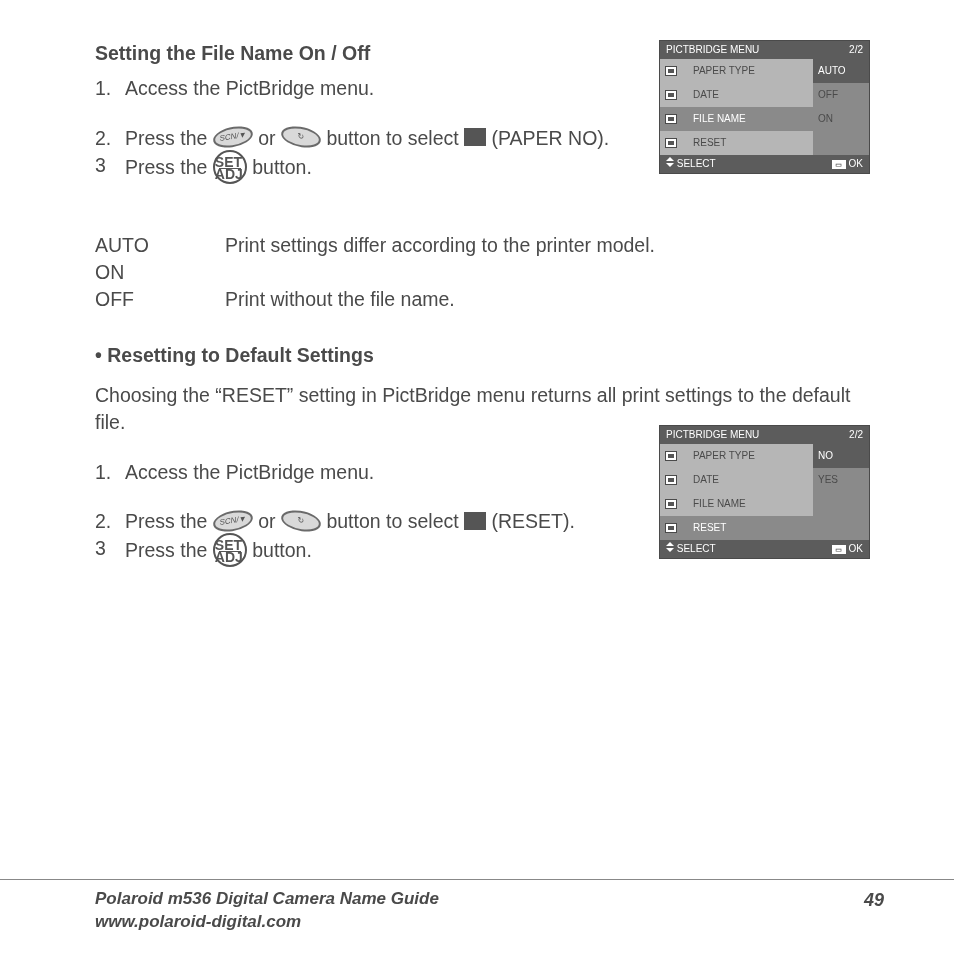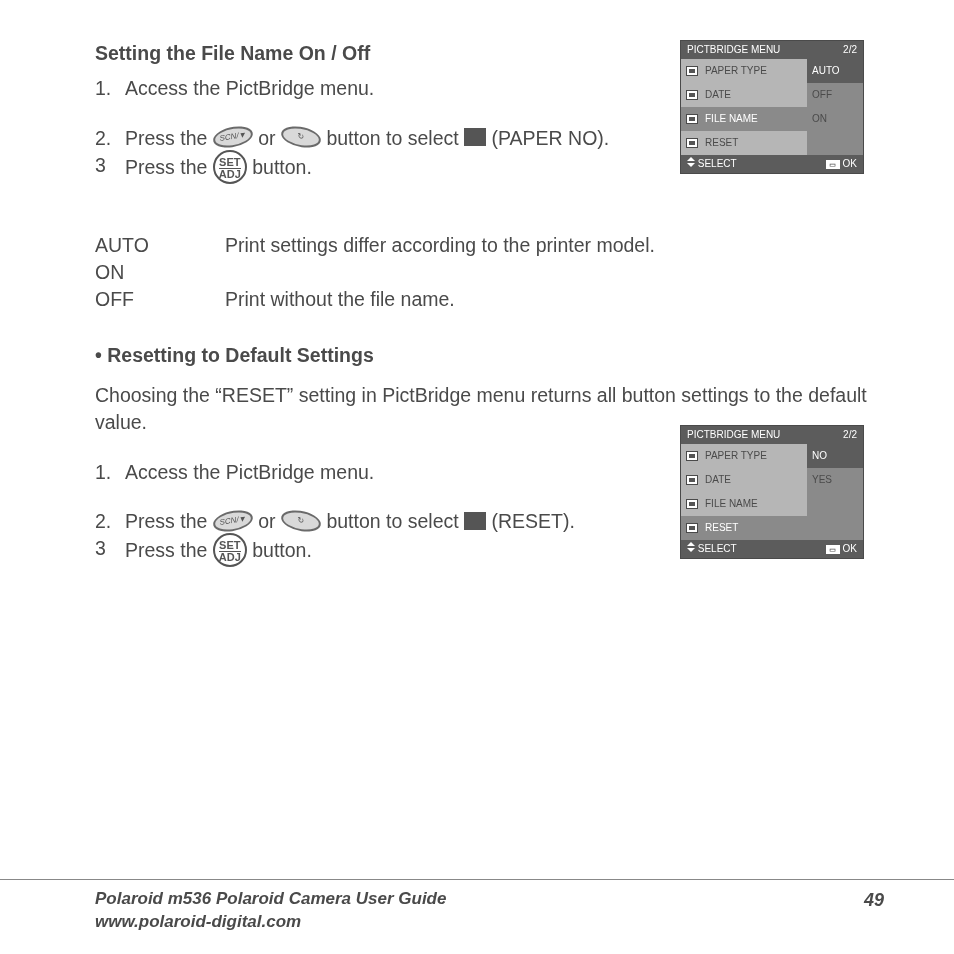--- a/index.html
+++ b/index.html
@@ -34,22 +34,21 @@
     overflow:hidden;
   }
   .oval-btn.r { transform: rotate(8deg) skewX(12deg); }
   .set-adj {
     display: inline-block;
     width: 34px; height: 34px;
     border: 2.5px solid #555;
     border-radius: 50%;
     vertical-align: middle;
     position: relative; top: -2px;
-    font-size: 11px; line-height: 9px;
-    text-align: center;
+    font-size: 14px; line-height: 9px;
     padding-top: 6px;
     font-weight: bold;
     color:#555;
   }
   .set-adj .divider { border-top: 1.5px solid #555; width: 22px; margin: 1px auto; }
   .mini-icon {
     display: inline-block;
     width: 22px; height: 18px;
     background: #555;
     vertical-align: middle;
@@ -60,22 +59,22 @@
   }
 
   
   .defs { margin-top: 46px; margin-bottom: 6px; }
   .def-row { display: flex; }
   .def-term { width: 130px; flex-shrink: 0; }
 
   
   .lcd {
     position: absolute;
-    right: 90px;
-    width: 184px;
+    right: 84px;
+    width: 211px;
     border: 1.5px solid #4a4a4a;
     background: #b6b6b6;
     font-size: 9.5px;
     color: #fff;
   }
   .lcd.lcd1 { top: 40px; }
   .lcd.lcd2 { top: 425px; }
   .lcd-hdr {
     background: #5c5c5c;
     display: flex;
@@ -91,21 +90,21 @@
   }
   .lcd-right {
     width: 56px;
     background: #8a8a8a;
   }
   .lcd-row {
     height: 24px;
     display: flex;
     align-items: center;
     padding: 0 5px;
-    gap: 7px;
+    gap: 16px;
     font-size: 10px;
     position: relative;
   }
   .lcd-row.sel-left { background: #8a8a8a; color: #fff; }
   .lcd-right .lcd-row { color: #4a4a4a; justify-content: flex-start; }
   .lcd-right .lcd-row.sel-right { background: #5c5c5c; color: #fff; }
   .lcd-ftr {
     background: #5c5c5c;
     display: flex;
     justify-content: space-between;
@@ -204,21 +203,21 @@
   <div class="def-row">
     <div class="def-term">ON</div>
   </div>
   <div class="def-row">
     <div class="def-term">OFF</div>
     <div>Print without the file name.</div>
   </div>
 </div>
 
 <div class="bullet-title">Resetting to Default Settings</div>
-<div>Choosing the “RESET” setting in PictBridge menu returns all button settings to the default value.</div>
+<div>Choosing the “RESET” setting in PictBridge menu returns all print settings to the default file.</div>
 
 <div class="gap"></div>
 
 <div class="step-row">
   <div class="step-num">1.</div>
   <div class="step-txt">Access the PictBridge menu.</div>
 </div>
 
 <div class="gap"></div>
 
@@ -327,17 +326,17 @@
       </div>
   </div>
   <div class="lcd-ftr">
     <span><span class="updown"></span> <span>SELECT</span></span>
     <span><span class="ok-box">▭</span><span>OK</span></span>
   </div>
 </div>
 
 <div class="page-footer">
   <div class="footer-left">
-    <div>Polaroid m536 Polaroid Camera User Guide</div>
+    <div>Polaroid m536 Digital Camera Name Guide</div>
     <div>www.polaroid-digital.com</div>
   </div>
   <div class="footer-page">49</div>
 </div>
 
 </body></html>

